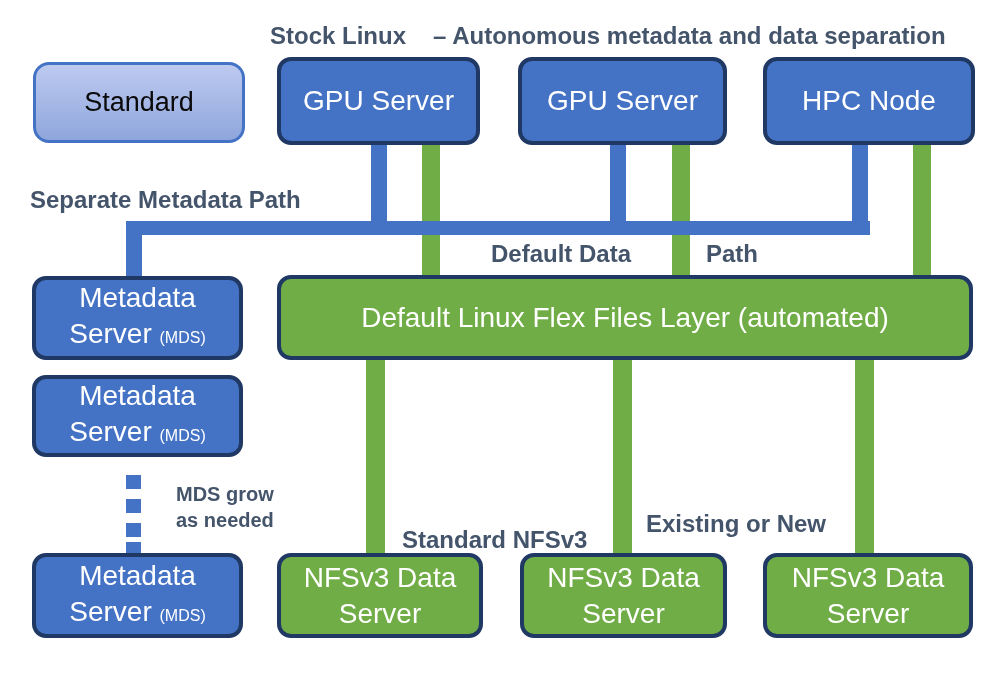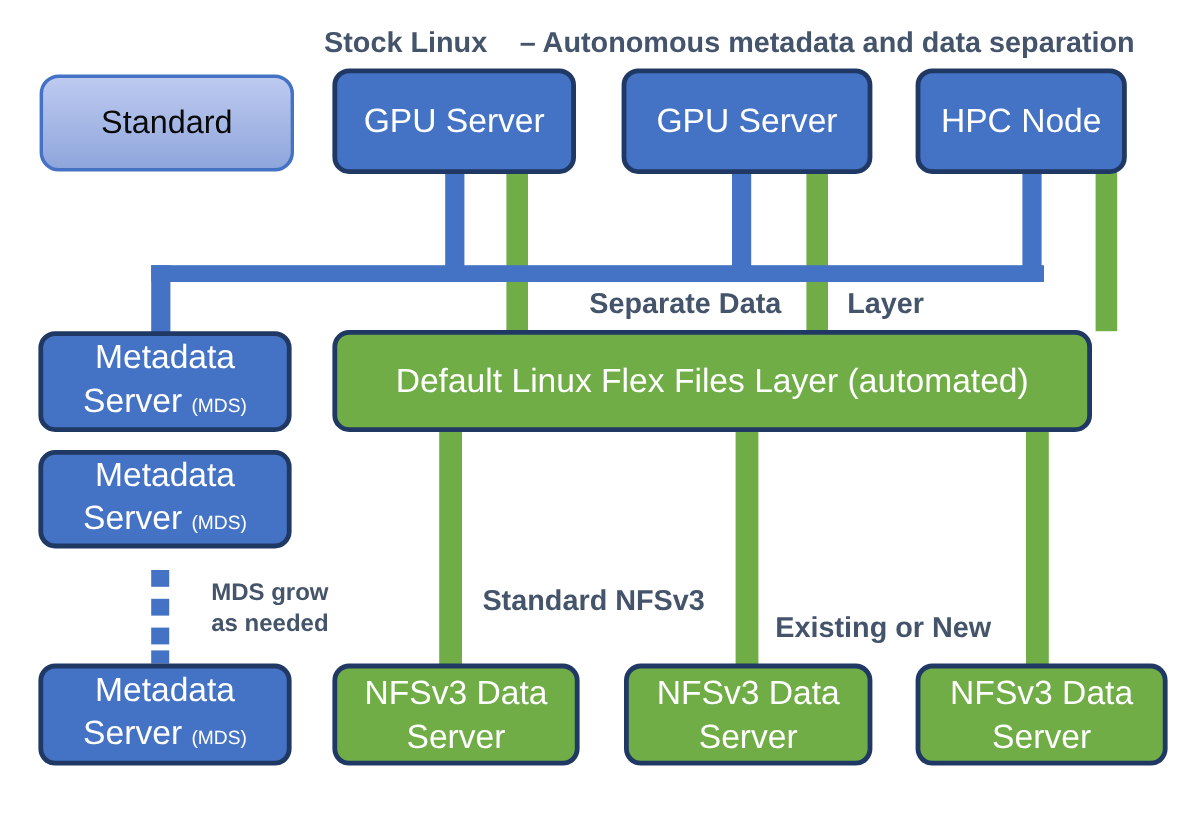--- a/index.html
+++ b/index.html
@@ -61,29 +61,29 @@
 
   <div class="box lightblue t27" style="left:33px;top:62px;width:212px;height:81px;">
     <div>Standard</div>
   </div>
   <div class="box blue t28" style="left:277px;top:57px;width:203px;height:88px;">
     <div>GPU Server</div>
   </div>
   <div class="box blue t28" style="left:518px;top:57px;width:209px;height:88px;">
     <div>GPU Server</div>
   </div>
-  <div class="box blue t28" style="left:763px;top:57px;width:176px;height:88px;">
+  <div class="box blue t28" style="left:763px;top:57px;width:212px;height:88px;">
     <div>HPC Node</div>
   </div>
 
   <div class="box blue t28" style="left:32px;top:276px;width:211px;height:84px;">
     <div>Metadata</div>
     <div><span>Server</span>&nbsp;<span class="paren">(MDS)</span></div>
   </div>
-  <div class="box green t28" style="left:277px;top:275px;width:633px;height:85px;">
+  <div class="box green t28" style="left:277px;top:275px;width:696px;height:85px;">
     <div>Default Linux Flex Files Layer (automated)</div>
   </div>
 
   <div class="box blue t28" style="left:32px;top:375px;width:211px;height:82px;">
     <div>Metadata</div>
     <div><span>Server</span>&nbsp;<span class="paren">(MDS)</span></div>
   </div>
 
   <div class="sq" style="top:475px;height:14px;"></div>
   <div class="sq" style="top:499px;height:14px;"></div>
@@ -100,22 +100,23 @@
   </div>
   <div class="box green t28" style="left:520px;top:553px;width:207px;height:85px;">
     <div>NFSv3 Data</div>
     <div>Server</div>
   </div>
   <div class="box green t28" style="left:763px;top:553px;width:210px;height:85px;">
     <div>NFSv3 Data</div>
     <div>Server</div>
   </div>
 
-  <div class="lbl" style="left:491px;top:240px;">Separate Data</div>
-  <div class="lbl" style="left:706px;top:240px;">Layer</div>
-  <div class="lbl" style="left:402px;top:487px;">Standard NFSv3</div>
+  <div class="lbl" style="left:30px;top:186px;">Separate Metadata Path</div>
+  <div class="lbl" style="left:491px;top:240px;">Default Data</div>
+  <div class="lbl" style="left:706px;top:240px;">Path</div>
+  <div class="lbl" style="left:402px;top:526px;">Standard NFSv3</div>
   <div class="lbl" style="left:646px;top:510px;text-align:right;">Existing or New</div>
   <div class="lbl small" style="left:176px;top:481px;">
     <div>MDS grow</div>
     <div>as needed</div>
   </div>
 
 </div>
 
 </body></html>

